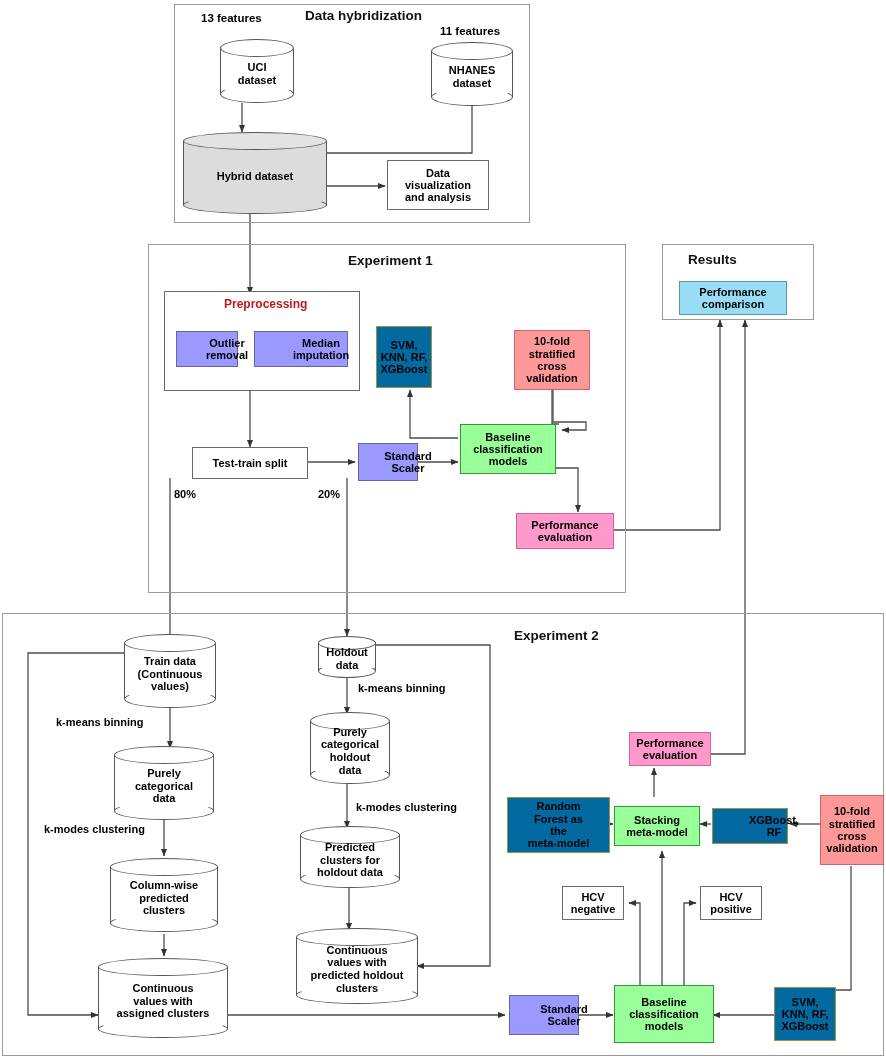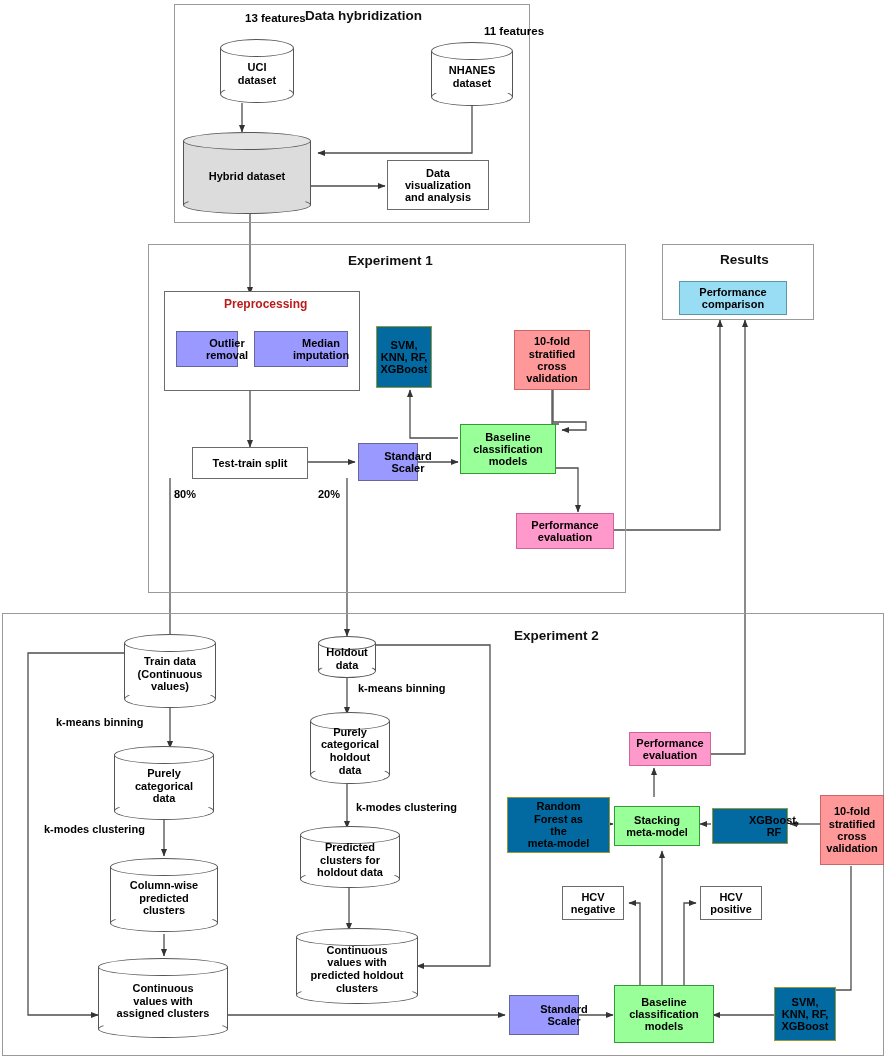--- a/index.html
+++ b/index.html
@@ -32,21 +32,21 @@
   .cyl .cyl-bot{position:absolute;left:0;right:0;bottom:0;height:18px;border:1.2px solid #555;
       border-radius:50%;background:#fff;box-sizing:border-box;border-top-color:transparent;}
   .cyl .cyl-label{position:absolute;left:0;right:0;top:0;bottom:0;display:flex;align-items:center;
       justify-content:center;text-align:center;font-size:11px;font-weight:bold;color:#000;line-height:1.14;
       padding-top:6px;box-sizing:border-box;}
   .cyl.grey .cyl-body{background:#dcdcdc;}
   .cyl.grey .cyl-top{background:#e3e3e3;}
   .cyl.grey .cyl-bot{background:#dcdcdc;}
 
   .edge-label{position:absolute;font-size:11px;font-weight:bold;color:#000;white-space:nowrap;}
-  .feat-label{position:absolute;font-size:11.5px;font-weight:bold;color:#000;white-space:nowrap;margin-left:44px;}
+  .feat-label{position:absolute;font-size:11.5px;font-weight:bold;color:#000;white-space:nowrap;}
 </style>
 </head>
 <body>
 
 <div id="canvas">
 
   <svg id="wires" viewBox="0 0 886 1058">
     <defs>
       <marker id="ah" markerWidth="9" markerHeight="9" refX="7.4" refY="3.2" orient="auto" markerUnits="userSpaceOnUse">
         <path d="M0,0 L8,3.2 L0,6.4 z" fill="#333"></path>
@@ -137,21 +137,21 @@
   </div>
 
   <div class="cyl" style="left:431px;top:42px;width:82px;height:64px;">
     <div class="cyl-body"></div>
     <div class="cyl-bot"></div>
     <div class="cyl-top"></div>
     <div class="cyl-label" style="white-space:pre-line;">NHANES
 dataset</div>
   </div>
 
-  <div class="cyl grey" style="left:183px;top:132px;width:128px;height:82px;">
+  <div class="cyl grey" style="left:183px;top:132px;width:144px;height:82px;">
     <div class="cyl-body"></div>
     <div class="cyl-bot"></div>
     <div class="cyl-top"></div>
     <div class="cyl-label" style="white-space:pre-line;">Hybrid dataset</div>
   </div>
 
   <div class="box plain" style="left:387px;top:160px;width:102px;height:50px;white-space:pre-line;">Data
 visualization
 and analysis</div>
 
@@ -183,21 +183,21 @@
 classification
 models</div>
 
   <div class="box pink" style="left:516px;top:513px;width:98px;height:36px;white-space:pre-line;">Performance
 evaluation</div>
 
   <div class="edge-label" style="left:174px;top:488px;">80%</div>
   <div class="edge-label" style="left:318px;top:488px;">20%</div>
 
   <div class="frame" style="left:662px;top:244px;width:152px;height:76px;"></div>
-  <div class="frame-title" style="left:720px;top:252px;text-align:center;">Results</div>
+  <div class="frame-title" style="left:688px;top:252px;text-align:center;">Results</div>
   <div class="box blue" style="left:679px;top:281px;width:108px;height:34px;white-space:pre-line;">Performance
 comparison</div>
 
   <div class="frame" style="left:2px;top:613px;width:882px;height:443px;"></div>
   <div class="frame-title" style="left:514px;top:628px;">Experiment 2</div>
 
   <div class="cyl" style="left:124px;top:634px;width:92px;height:74px;">
     <div class="cyl-body"></div>
     <div class="cyl-bot"></div>
     <div class="cyl-top"></div>

